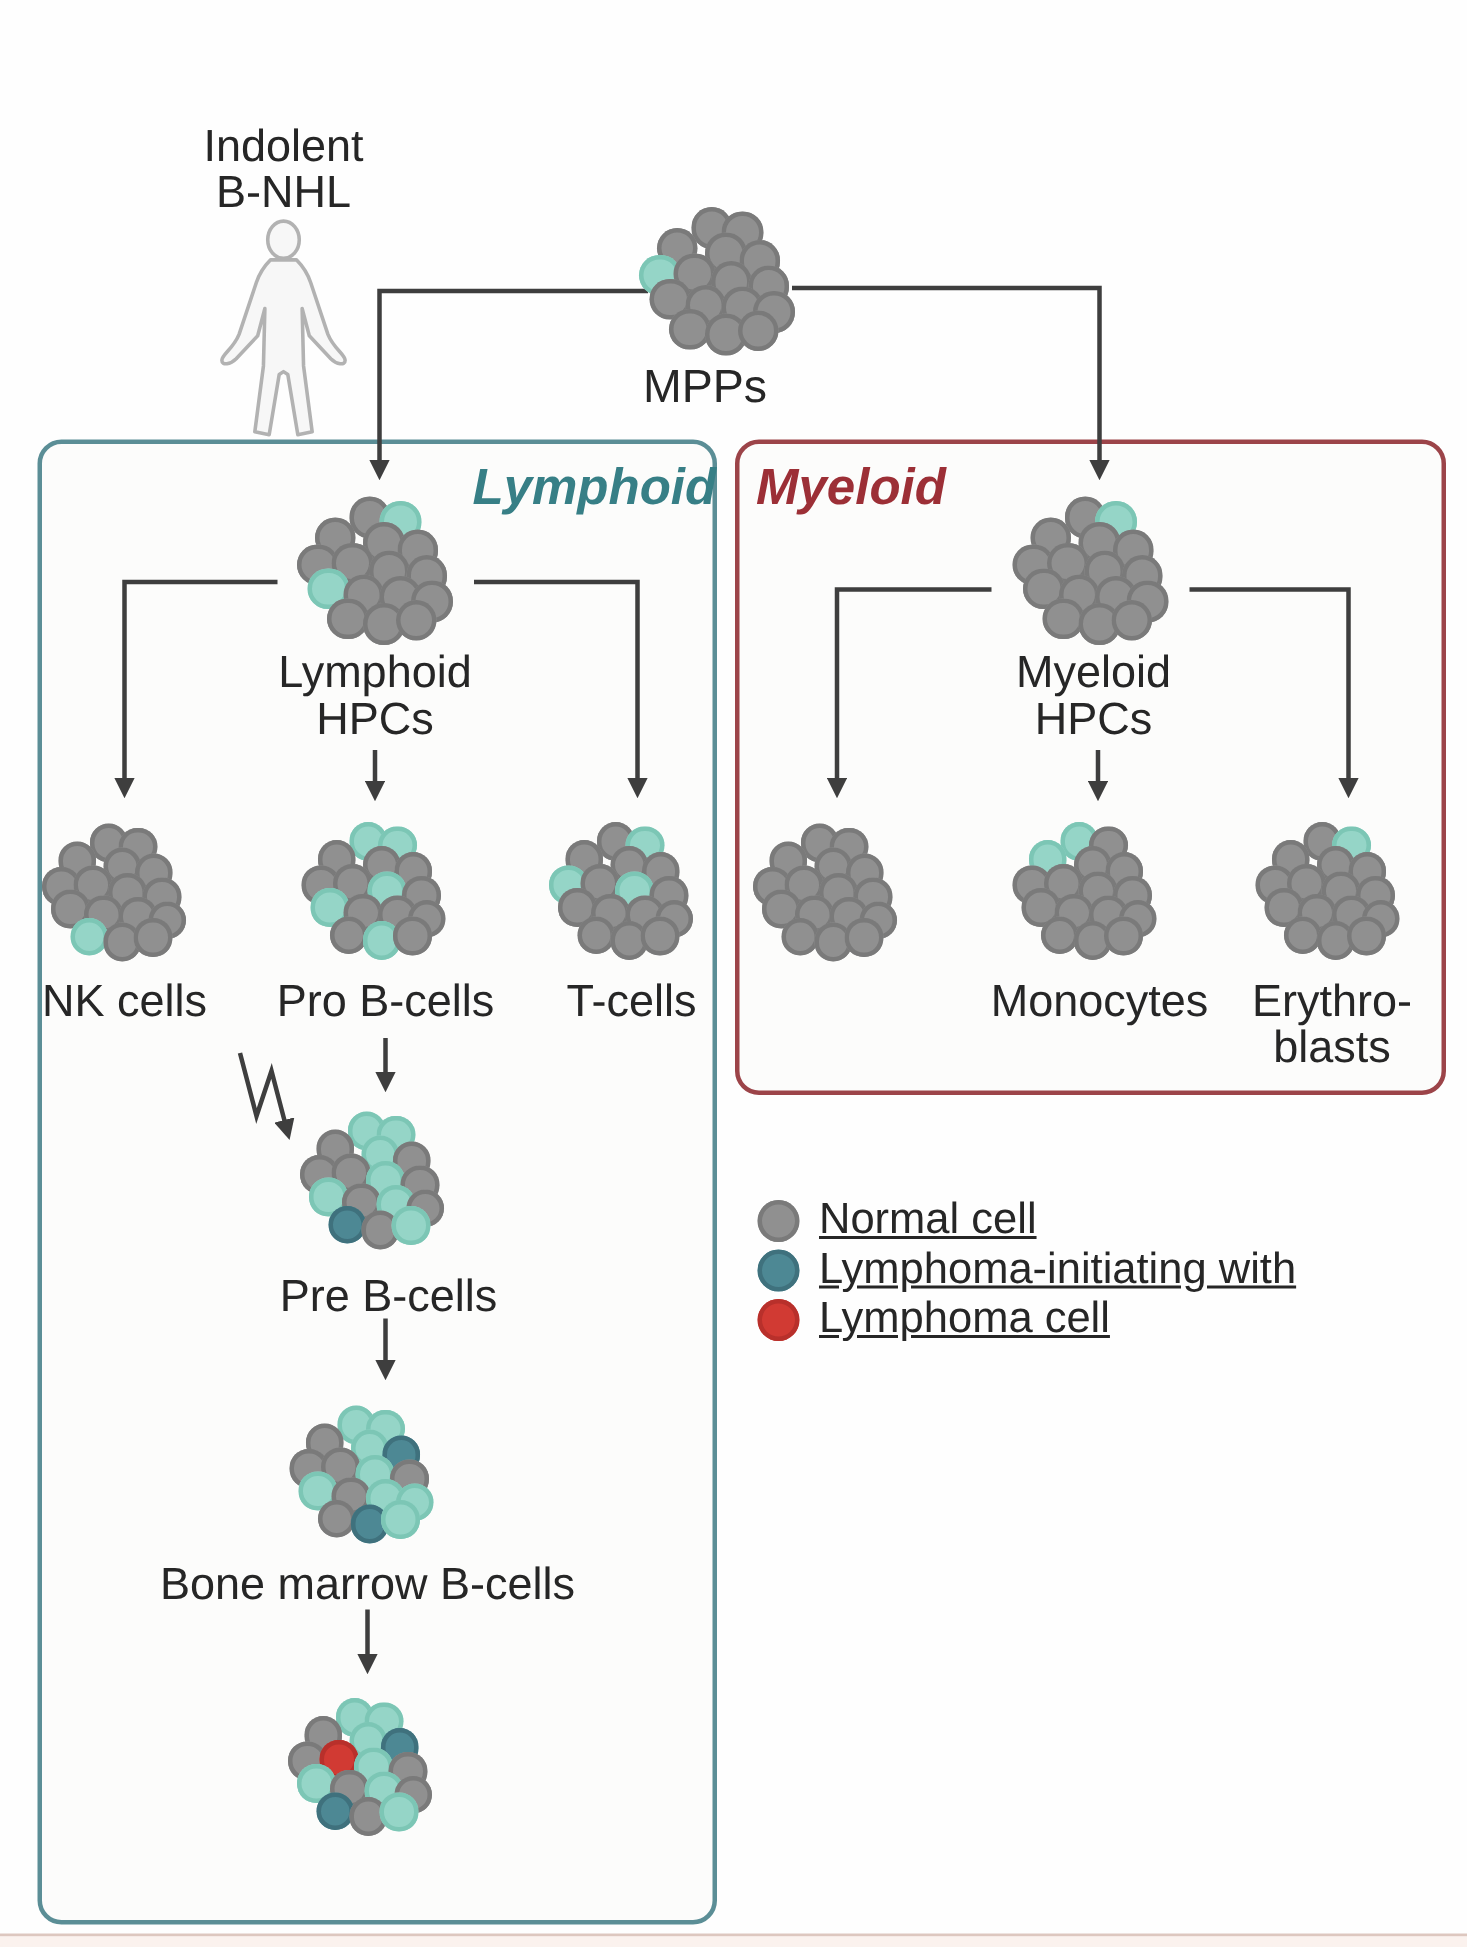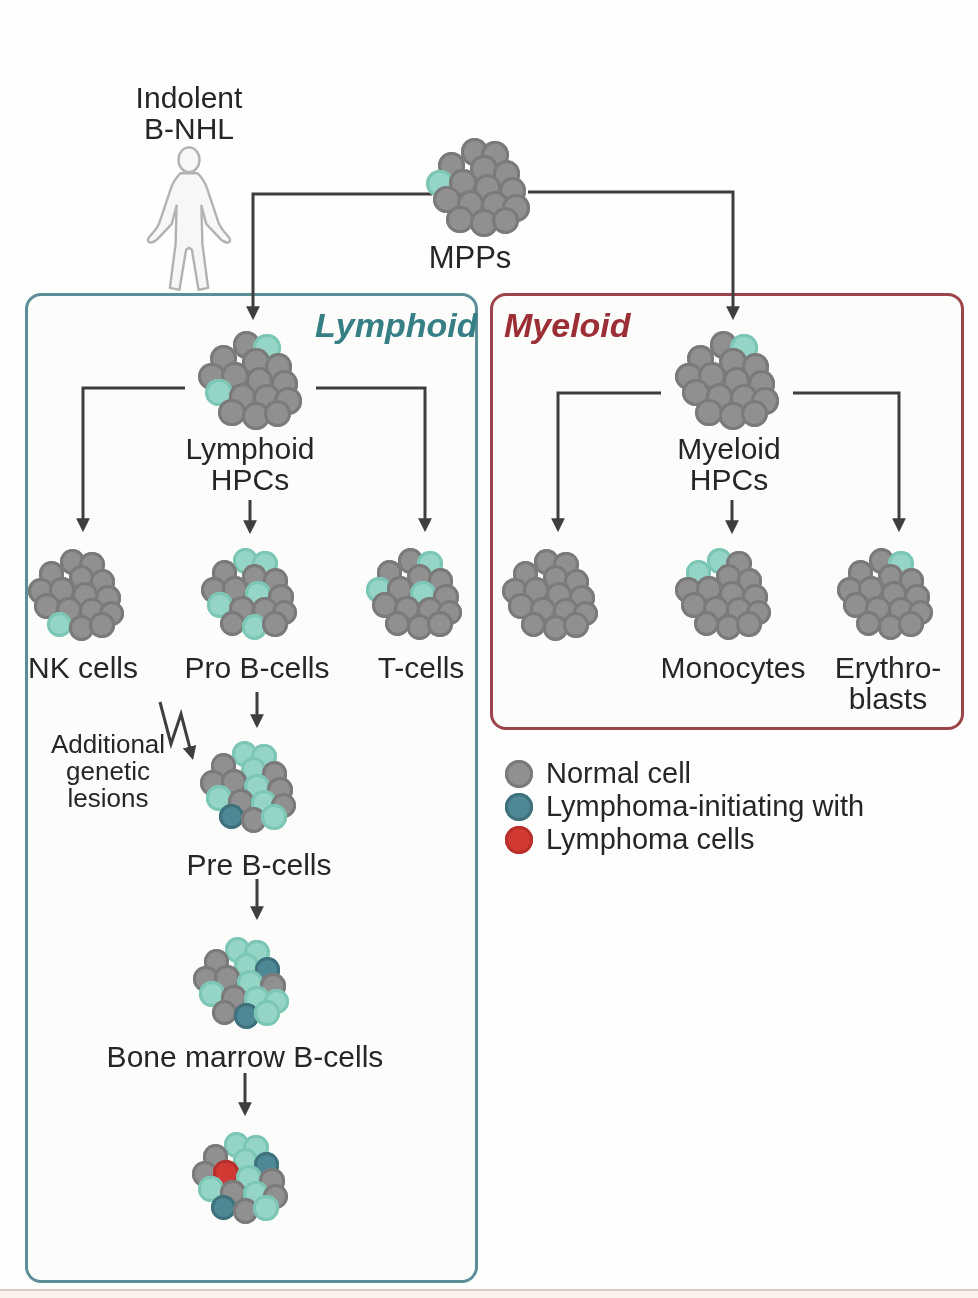--- a/index.html
+++ b/index.html
@@ -32,21 +32,21 @@
   #myeloid-box-label{left:504px;top:306px;color:#9c2f36;}
   #connectors{left:0;top:0;width:978px;height:1298px;pointer-events:none;}
   .cluster{position:absolute;width:0;height:0;}
   .cell{
     position:absolute;border-radius:50%;
   }
   .t-n{background:#909090;box-shadow:inset 0 0 0 3px #7a7a7a;}
   .t-m{background:#95d5c7;box-shadow:inset 0 0 0 3px #7cc6b5;}
   .t-i{background:#4d8894;box-shadow:inset 0 0 0 3px #3f717d;}
   .t-l{background:#d13a33;box-shadow:inset 0 0 0 3px #b8302b;}
-  #legend{left:505px;top:757px;}
+  #legend{left:505px;top:797px;text-decoration:underline;}
   .legend-row{display:flex;align-items:center;height:33px;}
   .legend-swatch{width:28px;height:28px;border-radius:50%;flex:0 0 28px;margin-right:13px;}
   .legend-text{font-size:29px;white-space:nowrap;color:#262626;}
   #footer-divider{left:0;top:1289px;width:978px;height:2px;background:#ddc7bf;}
   #footer-strip{left:0;top:1291px;width:978px;height:7px;background:#fbf2ee;}
 </style>
 </head>
 <body>
 
 <div id="page">
@@ -313,37 +313,34 @@
   <div class="abs node-label" style="left:250px;top:433px;">Lymphoid
 HPCs</div>
   <div class="abs node-label" style="left:729px;top:433px;">Myeloid
 HPCs</div>
   <div class="abs node-label" style="left:83px;top:652px;">NK cells</div>
   <div class="abs node-label" style="left:257px;top:652px;">Pro B-cells</div>
   <div class="abs node-label" style="left:421px;top:652px;">T-cells</div>
   <div class="abs node-label" style="left:733px;top:652px;">Monocytes</div>
   <div class="abs node-label" style="left:888px;top:652px;">Erythro-
 blasts</div>
-  <div class="abs annotation-label" style="left:108px;top:731px;">Additional
-genetic
-lesions</div>
   <div class="abs node-label" style="left:259px;top:849px;">Pre B-cells</div>
   <div class="abs node-label" style="left:245px;top:1041px;">Bone marrow B-cells</div>
 
   <div class="abs" id="legend">
       <div class="legend-row">
         <span class="legend-swatch cell t-n" style="position: static;"></span>
         <span class="legend-text">Normal cell</span>
       </div>
       <div class="legend-row">
         <span class="legend-swatch cell t-i" style="position: static;"></span>
         <span class="legend-text">Lymphoma-initiating with</span>
       </div>
       <div class="legend-row">
         <span class="legend-swatch cell t-l" style="position: static;"></span>
-        <span class="legend-text">Lymphoma cells</span>
+        <span class="legend-text">Lymphoma cell</span>
       </div>
     </div>
 
   <div class="abs" id="footer-divider"></div>
   <div class="abs" id="footer-strip"></div>
 
 </div>
 
 </body></html>

